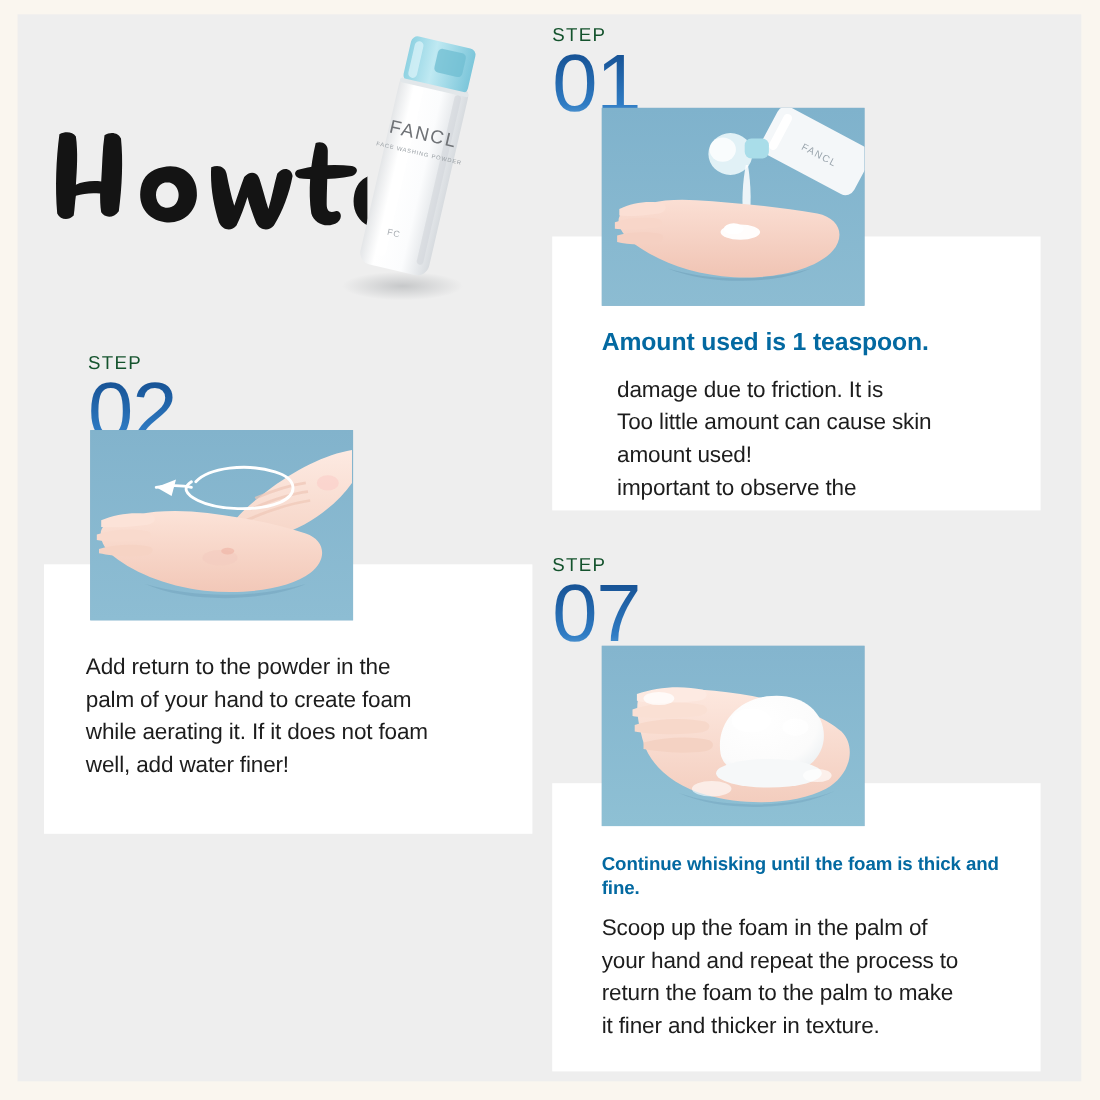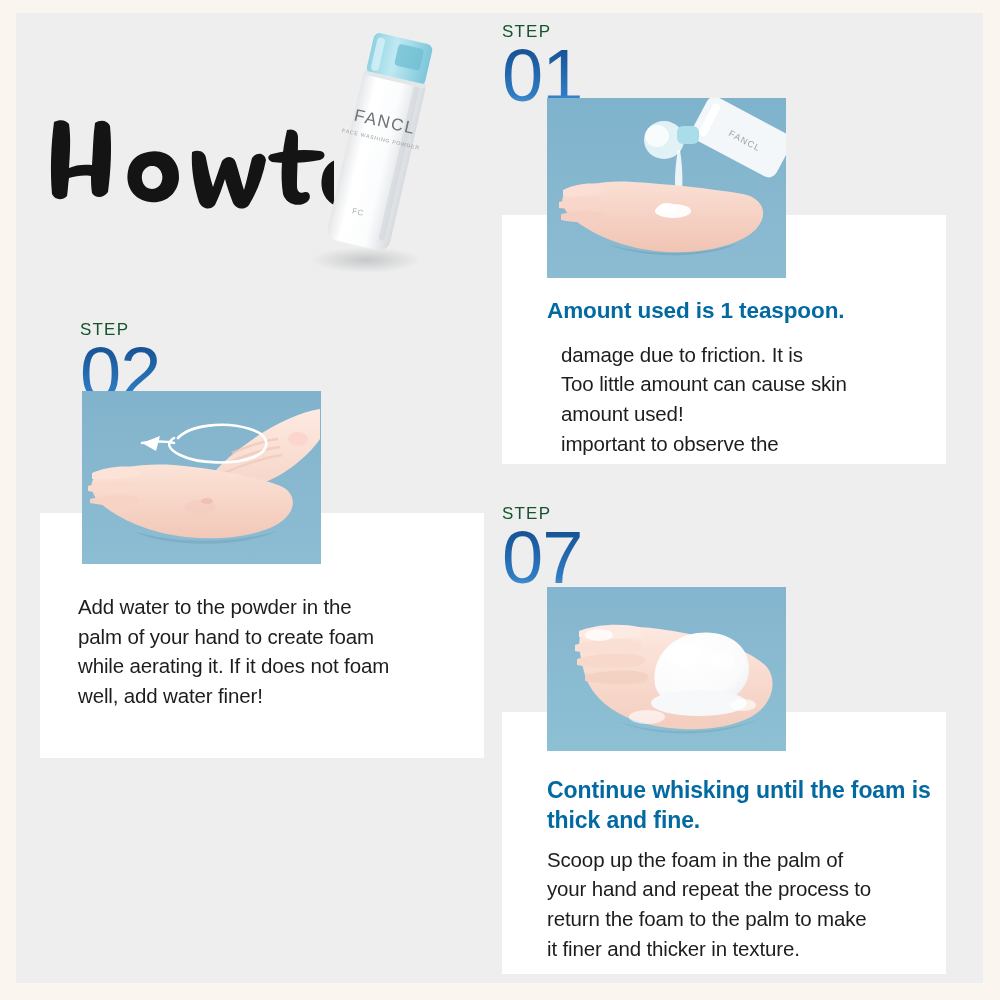--- a/index.html
+++ b/index.html
@@ -104,21 +104,21 @@
   #text-3 { left: 531px; top: 762px; width: 398px; }
 
   .headline {
     color: #0369a1;
     font-weight: bold;
     font-size: 22.5px;
     line-height: 1.32;
     letter-spacing: -0.1px;
   }
   #text-1 .headline, #text-2 .headline { font-size: 22.5px; }
-  #text-3 .headline { font-size: 23px; }
+  #text-3 .headline { font-size: 17px; }
 
   .body {
     color: #1d1d1d;
     font-size: 20.5px;
     line-height: 1.45;
     margin-top: 11px;
     letter-spacing: -0.15px;
   }
   #text-1 .body { padding-left: 14px; margin-top: 14px; }
   #text-3 .body { margin-top: 9px; }
@@ -297,21 +297,21 @@
       </g>
       <path d="M60 52 L78 45 L74 60 Z" fill="#ffffff"></path>
       <path d="M60 52 C70 50, 84 50, 92 52" stroke="#ffffff" stroke-width="2.6" fill="none" stroke-linecap="round"></path>
 
       <path d="M50 140 C95 153, 150 153, 196 140 C160 156, 90 158, 50 140 Z" fill="#6f9fba" opacity="0.45"></path>
     </svg>
   </div>
 
   <div class="textblock" id="text-2">
     <div class="body">
-      <span class="ln">Add water to the powder in the</span>
+      <span class="ln">Add return to the powder in the</span>
       <span class="ln">palm of your hand to create foam</span>
       <span class="ln">while aerating it. If it does not foam</span>
       <span class="ln">well, add water finer!</span>
     </div>
   </div>
 
   <div class="step" id="step-3">
     <div class="step-label">STEP</div>
     <div class="step-number">07</div>
   </div>

